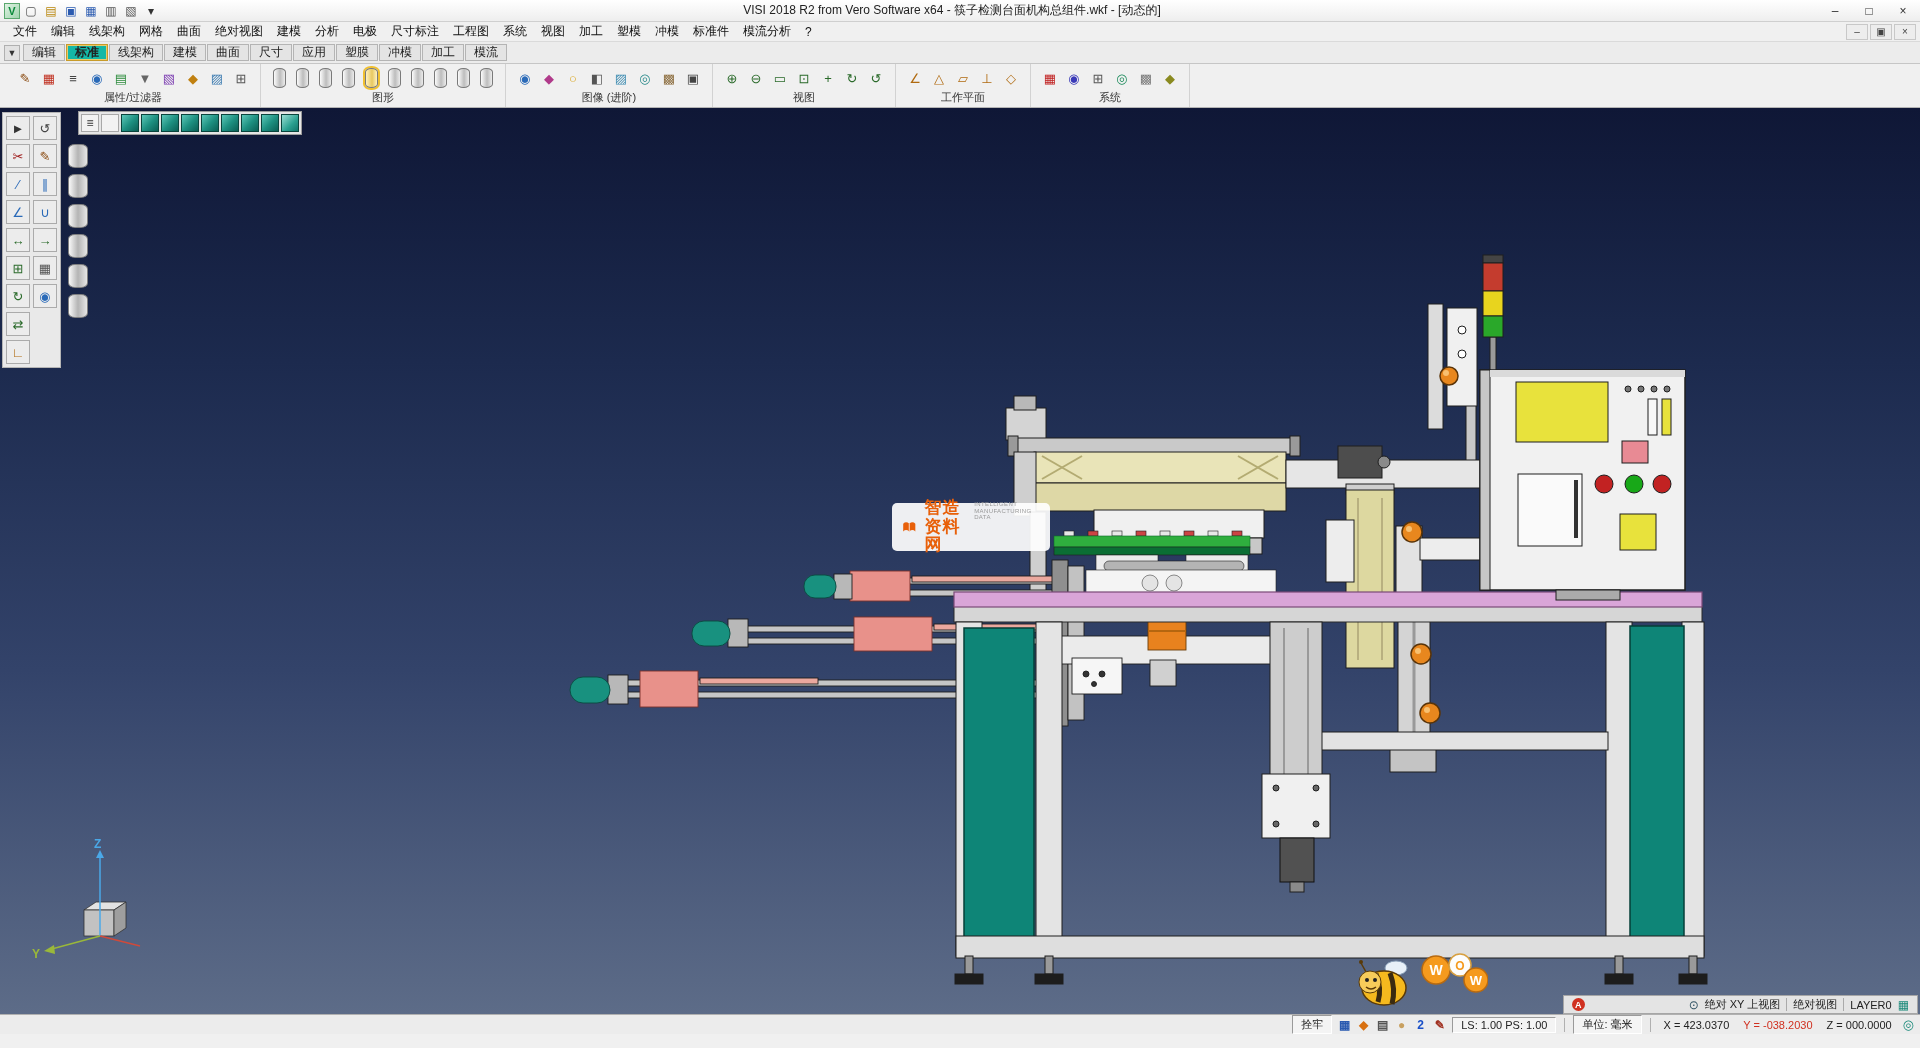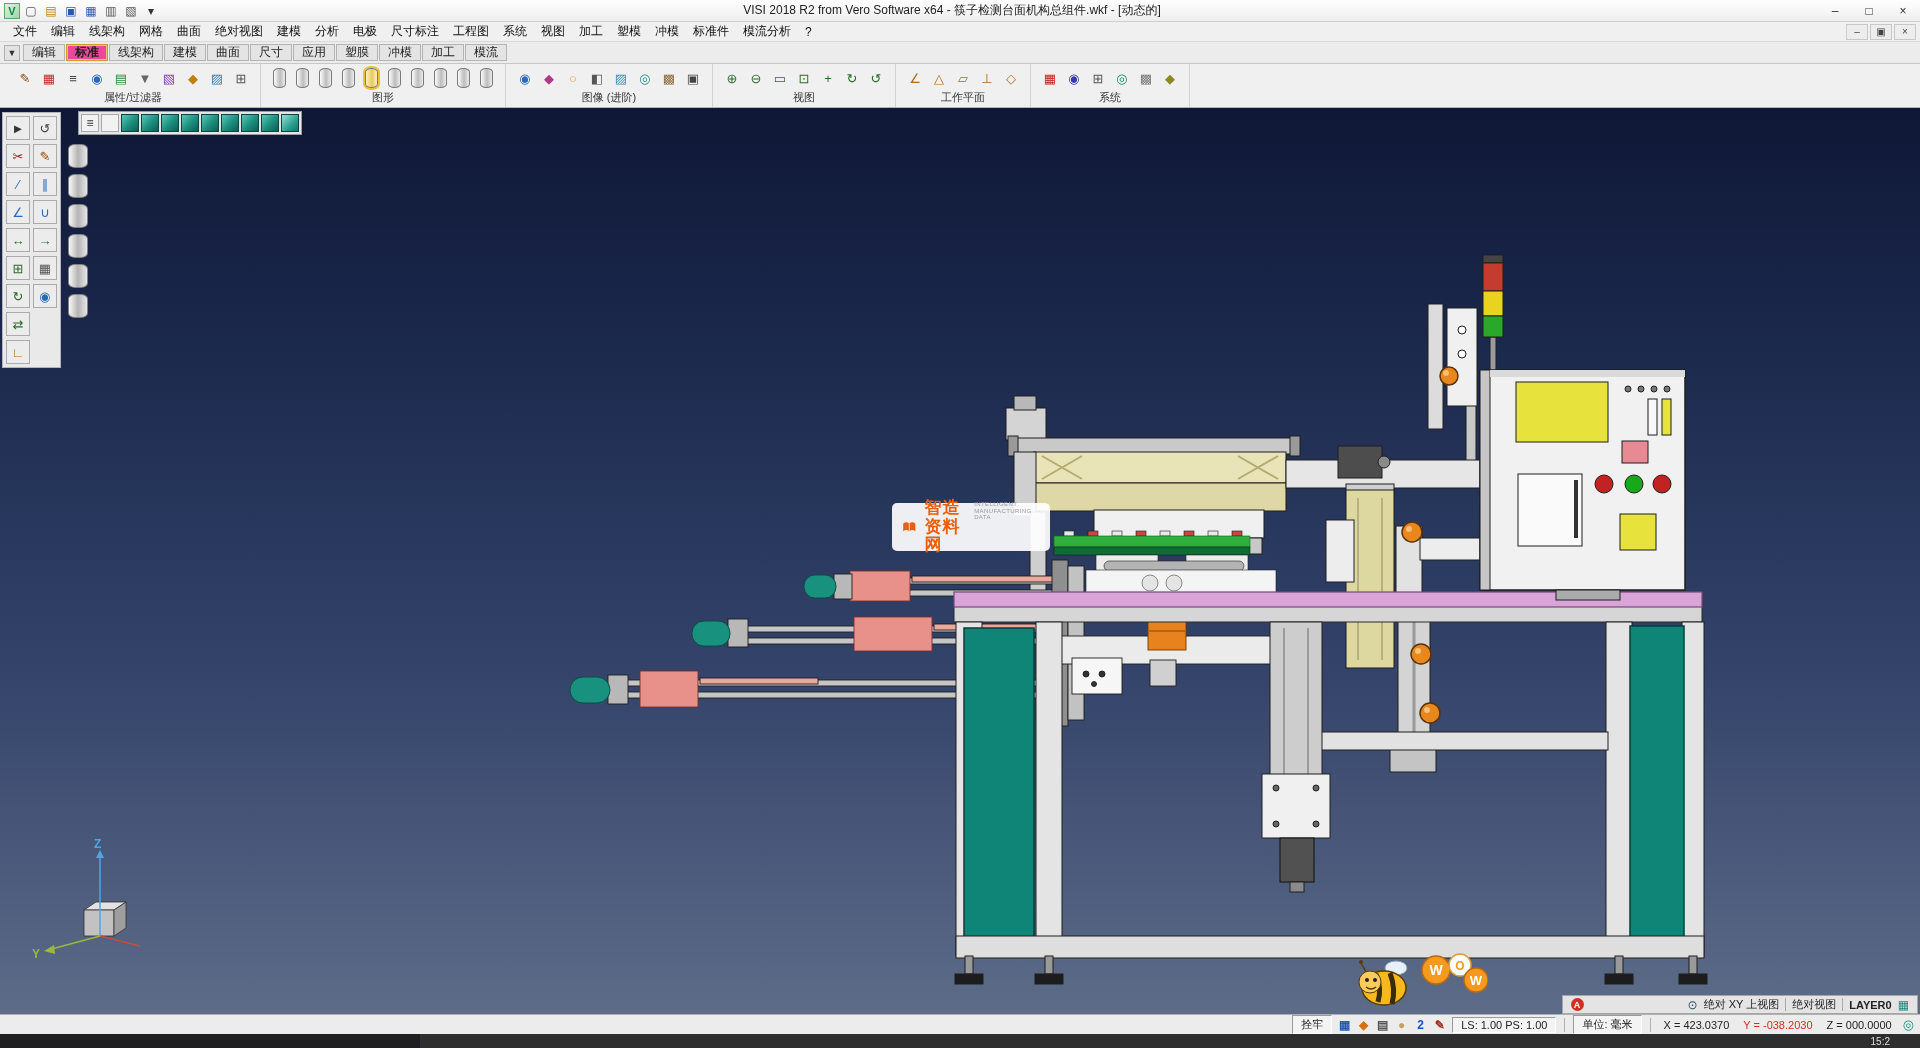--- a/index.html
+++ b/index.html
@@ -19,21 +19,21 @@
   
   .menubar{height:20px;background:#f0f0f0;border-bottom:1px solid #dadada;display:flex;align-items:center;padding-left:6px;flex:0 0 20px}
   .mitem{font-size:12px;color:#111;padding:12px 7px;cursor:default}
   .doccontrols{margin-left:auto;display:flex;padding-right:4px}
   .docbtn{width:22px;height:16px;display:flex;align-items:center;justify-content:center;font-size:10px;color:#444;border:1px solid #c8c8c8;background:#ededed;margin-left:2px}
 
   
   .tabrow{height:22px;background:#ececec;border-bottom:1px solid #c6c6c6;display:flex;align-items:center;padding-left:4px;flex:0 0 22px}
   .tabcaret{width:16px;height:16px;border:1px solid #b0b0b0;background:#e2e2e2;font-size:9px;display:flex;align-items:center;justify-content:center;margin-right:3px;color:#333}
   .tab{font-size:12px;color:#222;border:1px solid #b4b4b4;background:#e4e4e4;padding:0 8px;height:17px;line-height:15px;margin-right:1px}
-  .tab.active{background:#ec4899;border-color:#c89b2a;box-shadow:inset 0 0 0 1px #e8c96a;font-weight:bold}
+  .tab.active{background:#14b8a6;border-color:#c89b2a;box-shadow:inset 0 0 0 1px #e8c96a;font-weight:bold}
 
   
   .ribbon{height:44px;background:#f0f0f0;border-bottom:1px solid #b4b4b4;display:flex;align-items:stretch;padding-left:6px;flex:0 0 44px}
   .rgroup{display:flex;flex-direction:column;justify-content:space-between;padding:2px 8px 1px;border-right:1px solid #d2d2d2}
   .ricons{display:flex;align-items:center;gap:2px;height:26px}
   .tbtn{width:22px;height:22px;display:flex;align-items:center;justify-content:center;font-size:13px;color:#444}
   .tbtn.cyl{width:13px;height:20px;border:1px solid #7a7a7a;border-radius:6px/4px;background:linear-gradient(90deg,#fcfcfc,#bdbdbd 55%,#ececec);margin:0 4px}
   .tbtn.cyl.active{box-shadow:0 0 0 2px #f0c030;background:linear-gradient(90deg,#fff2c0,#e8c860 55%,#fff2c0)}
   .rlabel{font-size:11px;color:#333;text-align:center;padding-bottom:1px}
 
@@ -56,21 +56,21 @@
   .wm-sub{color:#999;font-size:6px;letter-spacing:0.4px;margin-top:2px}
 
   .mascot{position:absolute;left:1352px;top:842px;z-index:5}
 
   .viewstatus{position:absolute;right:2px;bottom:0;height:19px;background:#e4e4e4;border:1px solid #a6a6a6;display:flex;align-items:center;font-size:11px;color:#222;gap:6px;padding:0 8px;z-index:4}
   .abadge{width:13px;height:13px;border-radius:50%;background:#d03020;color:#fff;font-size:9px;font-weight:bold;display:flex;align-items:center;justify-content:center}
   .vs-gap{width:92px}
   .vs-icon{font-size:12px;color:#356}
   .vs-icon.layers{color:#1a8a7a}
   .vsep{width:1px;height:13px;background:#aaa}
-  .vs-layer{font-weight:bold}
+  .vs-layer{font-weight:normal}
 
   
   .statusbar{height:20px;background:#ececec;border-top:1px solid #b0b0b0;display:flex;align-items:center;font-size:11px;color:#222;padding:0 6px;flex:0 0 20px;gap:4px}
   .sb-spacer{flex:1}
   .sb-box{background:#f4f4f4;border:1px solid;border-color:#9a9a9a #ffffff #ffffff #9a9a9a;padding:1px 8px;white-space:nowrap}
   .sb-icon{width:17px;height:16px;display:flex;align-items:center;justify-content:center;font-size:12px;font-weight:bold}
   .sbsep{width:1px;height:14px;background:#b0b0b0;margin:0 4px}
   .sb-coord{padding:0 5px;white-space:nowrap}
   .sb-coord.y{color:#d03020}
   .sb-globe{font-size:13px;color:#1a8a7a;margin-left:2px}
@@ -536,18 +536,14 @@
     <span class="sb-box">LS: 1.00 PS: 1.00</span>
     <span class="sbsep"></span>
     <span class="sb-box">单位: 毫米</span>
     <span class="sbsep"></span>
     <span class="sb-coord">X = 423.0370</span>
     <span class="sb-coord y">Y = -038.2030</span>
     <span class="sb-coord">Z = 000.0000</span>
     <span class="sb-globe">◎</span>
   </div>
 
-  <div class="taskbar">
-    <span class="tb-left"></span>
-    <span>15:2</span>
-  </div>
 
 </div>
 
 </body></html>

